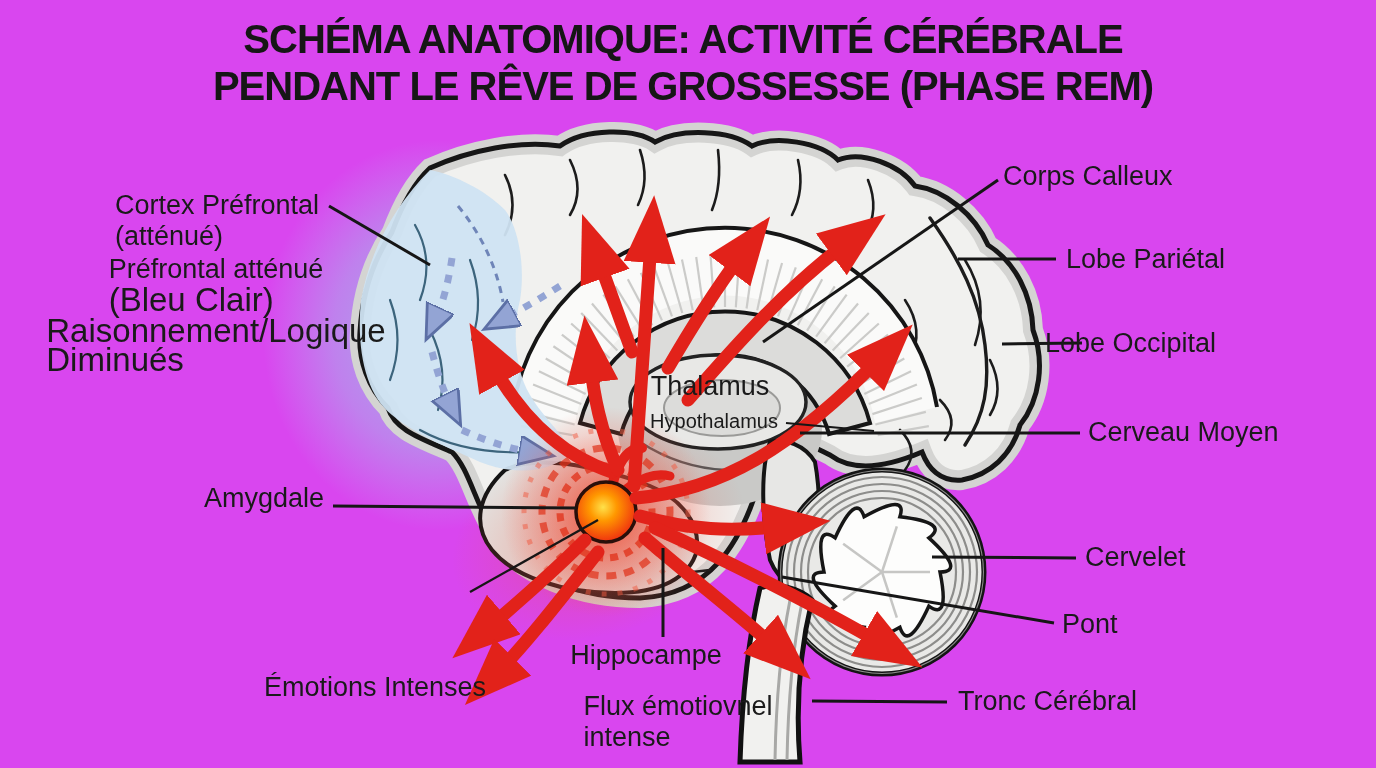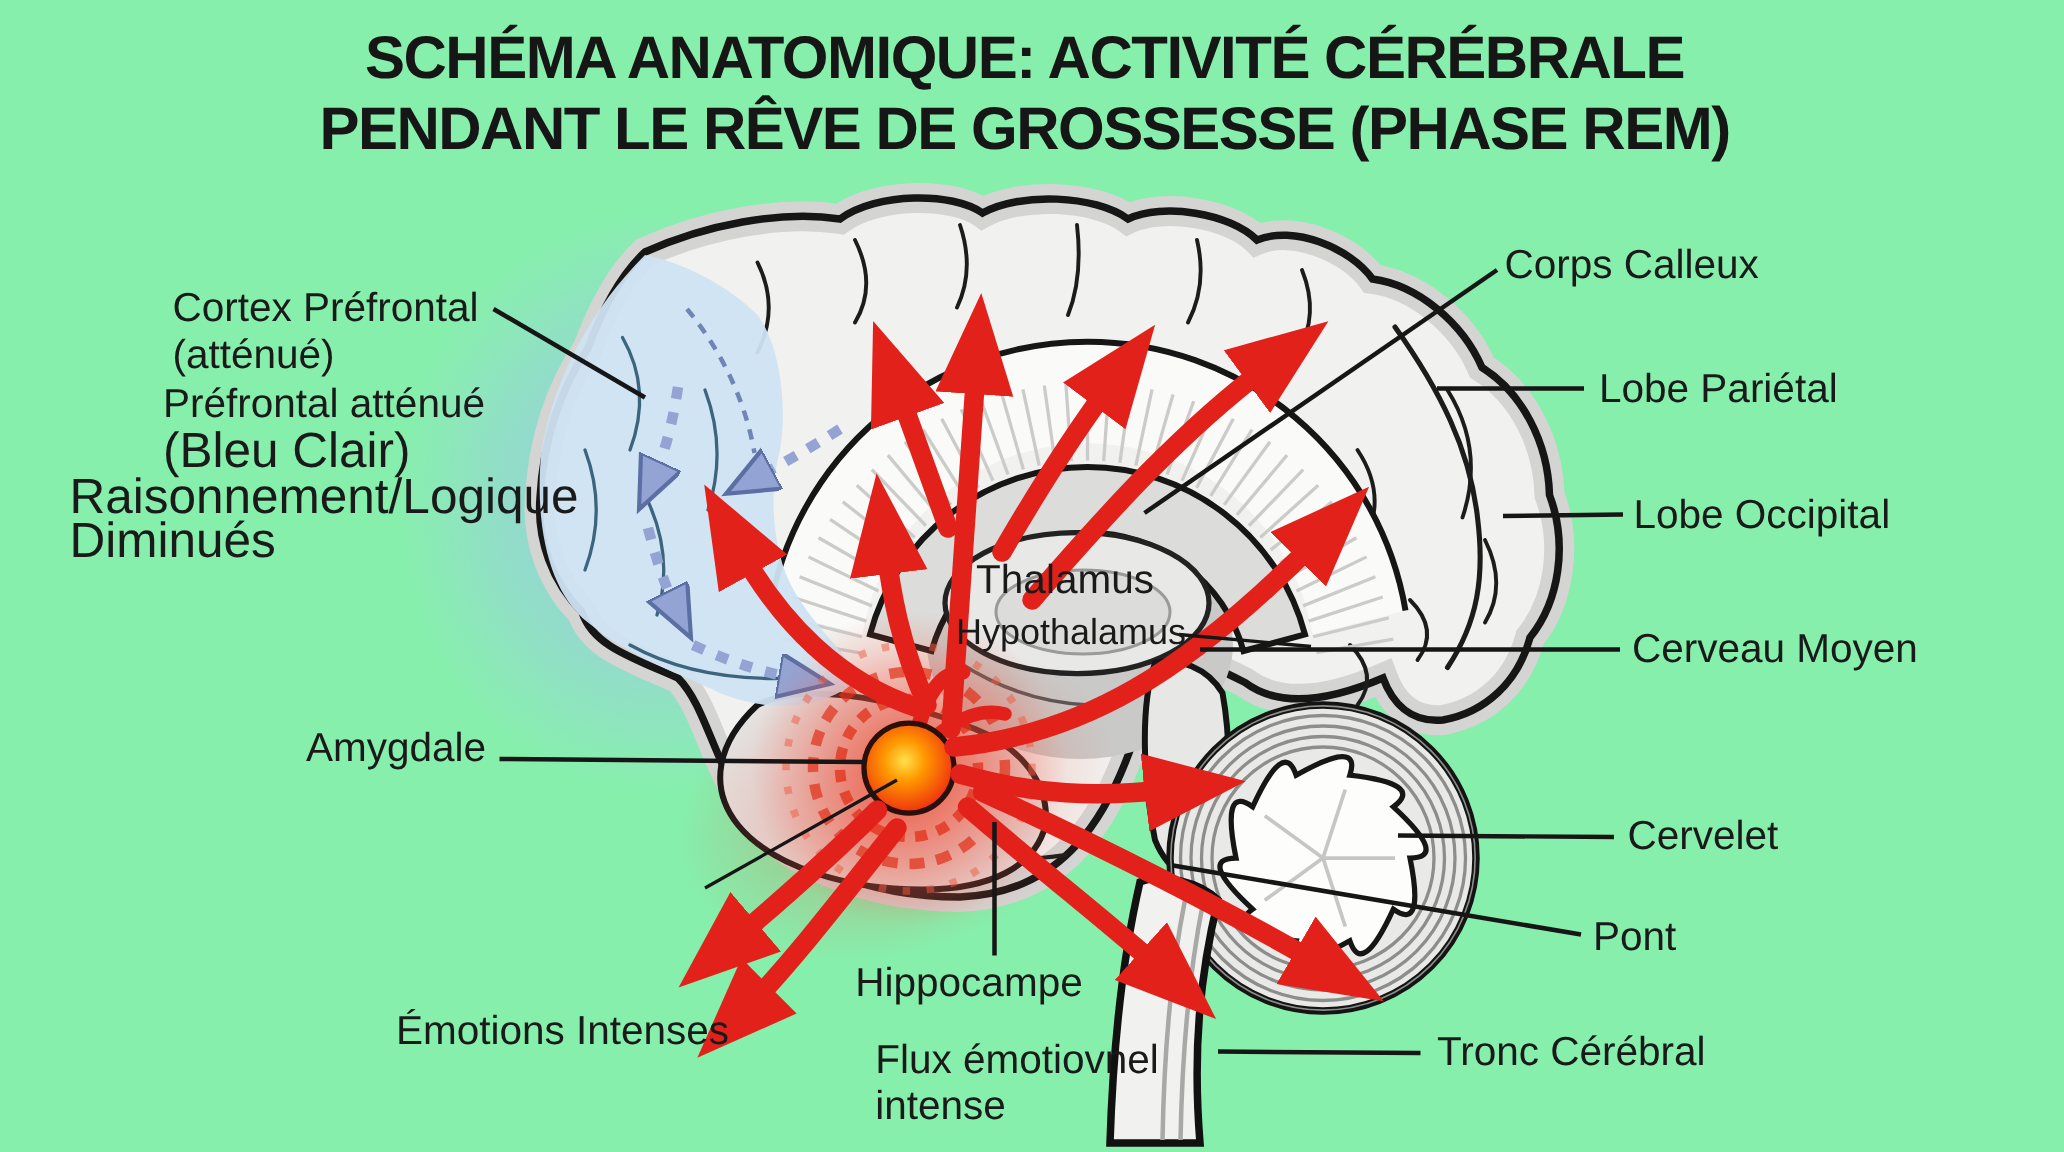--- a/index.html
+++ b/index.html
@@ -1,25 +1,25 @@
 <!DOCTYPE html>
 <html><head>
 <meta charset="utf-8">
 <style>
   html,body{margin:0;padding:0;background:#fff;}
-  #stage{position:relative;width:1376px;height:768px;background:#86efac;overflow:hidden;
+  #stage{position:relative;width:1376px;height:768px;background:#d946ef;overflow:hidden;
          font-family:"Liberation Sans",sans-serif;color:#1a1a1a;}
   svg{position:absolute;left:0;top:0;}
   .title{position:absolute;left:683px;top:16px;transform:translateX(-50%);
          text-align:center;font-weight:700;font-size:40px;line-height:47px;
          letter-spacing:-1px;color:#161616;white-space:nowrap;}
   .lab{position:absolute;white-space:nowrap;font-size:27px;line-height:31px;color:#1a1a1a;}
   .c{transform:translateX(-50%);}
   .sm{font-size:33px;line-height:29px;}
-  .xs{font-size:24px;line-height:27px;}
+  .xs{font-size:20px;line-height:27px;}
   #fan line{stroke:#cbcbc9;stroke-width:2.2;}
   #cbStripes circle{stroke:#8d8d8b;stroke-width:2.2;fill:none;}
   #cbBranch line{stroke:#c6c6c4;stroke-width:2.5;}
   .leader{stroke:#161616;stroke-width:3;fill:none;}
   .thin{stroke-width:2.2;}
   .sulci{stroke:#1c1c1c;stroke-width:2.6;fill:none;stroke-linecap:round;}
   .bsulci{stroke:#3c647c;stroke-width:2.2;fill:none;stroke-linecap:round;}
   .redArrow{stroke:#e2221a;stroke-width:13;fill:none;stroke-linecap:round;}
   .blueArrow{stroke:#93a4d4;stroke-width:7;fill:none;stroke-dasharray:8 9;}
 </style>
@@ -267,19 +267,19 @@
 <div class="lab c" style="left:710px;top:371px">Thalamus</div>
 <div class="lab c xs" style="left:714px;top:408px">Hypothalamus</div>
 <div class="lab c" style="left:646px;top:640px">Hippocampe</div>
 <div class="lab c" style="left:678px;top:691px">
   <div>Flux émotiovnel</div>
   <div>intense</div>
 </div>
 
 <div class="lab" style="left:1003px;top:161px">Corps Calleux</div>
 <div class="lab" style="left:1066px;top:244px">Lobe Pariétal</div>
-<div class="lab" style="left:1089px;top:328px">Lobe Occipital</div>
+<div class="lab" style="left:1045px;top:328px">Lobe Occipital</div>
 <div class="lab" style="left:1088px;top:417px">Cerveau Moyen</div>
 <div class="lab" style="left:1085px;top:542px">Cervelet</div>
 <div class="lab" style="left:1062px;top:609px">Pont</div>
 <div class="lab" style="left:958px;top:686px">Tronc Cérébral</div>
 
 </div>
 
 </body></html>

